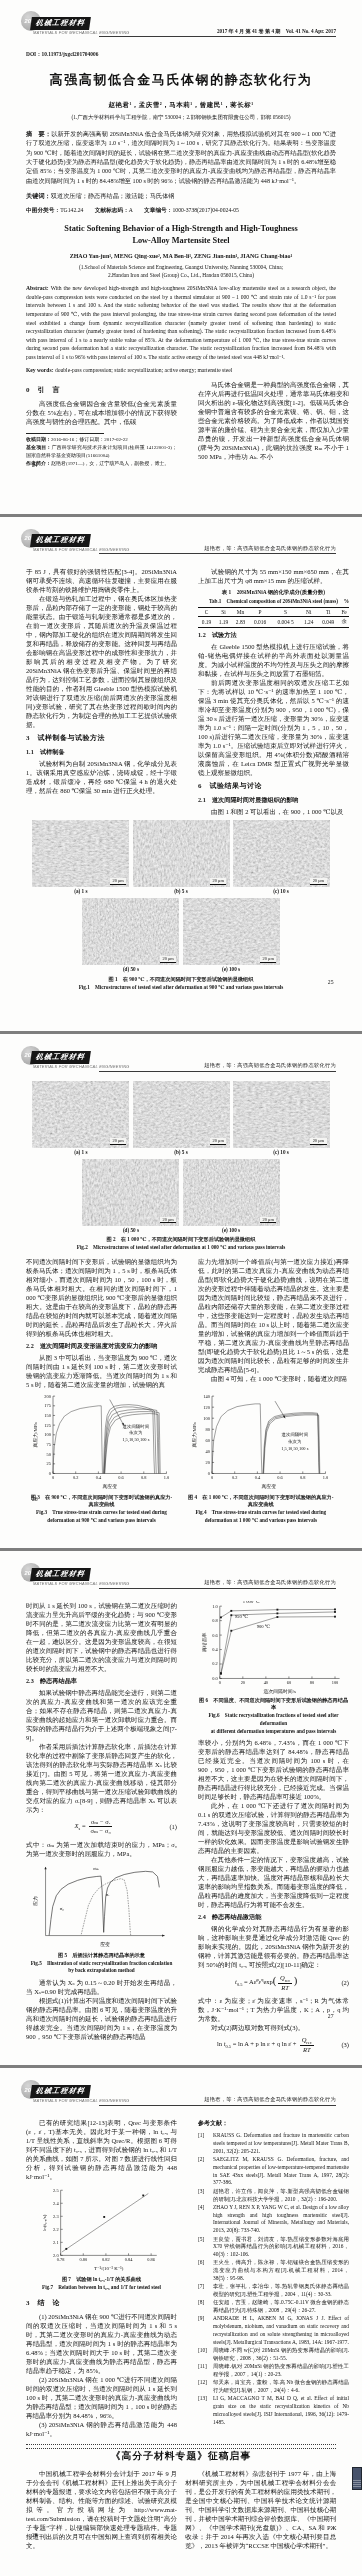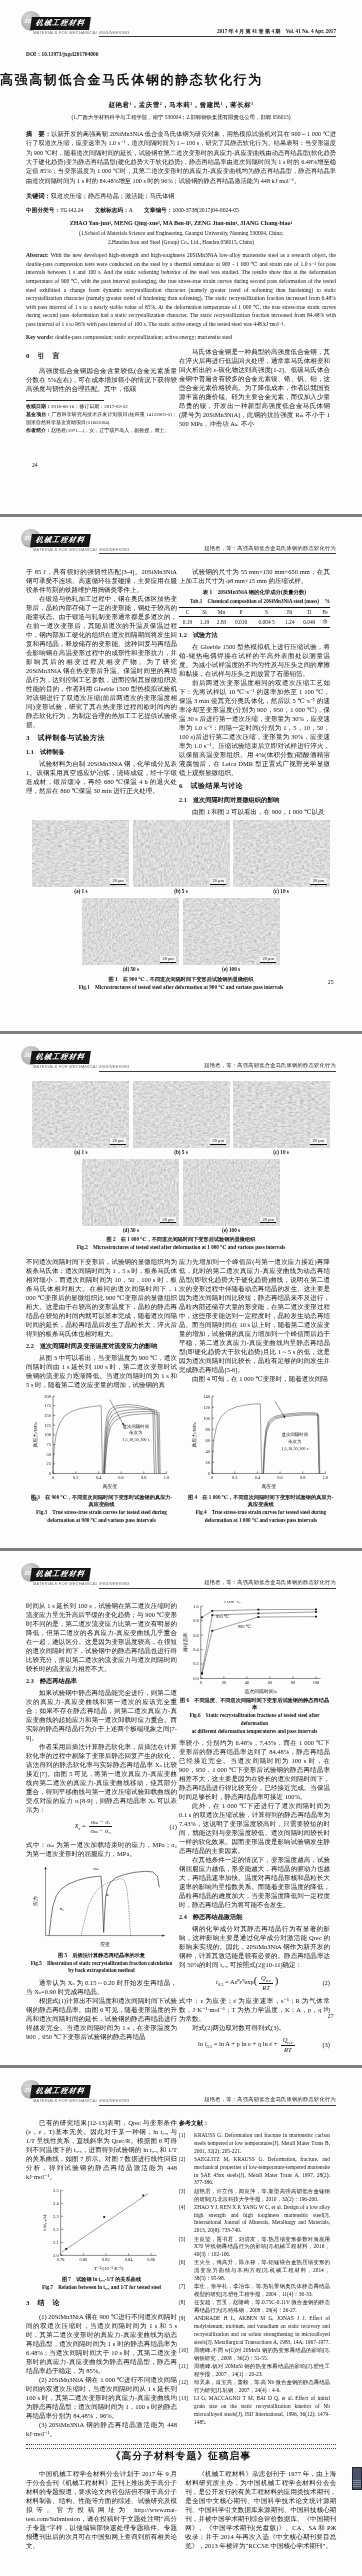--- a/index.html
+++ b/index.html
@@ -13,37 +13,37 @@
     background:radial-gradient(circle at 35% 30%,#d6d6d6,#9a9a9a);color:#fff;font:italic bold 5.7px "Liberation Sans",sans-serif;
     display:flex;align-items:center;justify-content:center}
   .logo-box{position:absolute;left:10.3px;top:3.1px;background:#161616;color:#fff;padding:1px 4.7px 1.6px;
     font:italic bold 7.2px "Liberation Sans",sans-serif;letter-spacing:1px;transform:skewX(-8deg);white-space:nowrap}
   .logo-en{position:absolute;left:12px;top:16.6px;font:italic 3.9px "Liberation Sans",sans-serif;color:#6b6b6b;letter-spacing:0.3px;white-space:nowrap}
   .ph .hline{position:absolute;left:78px;right:0;bottom:5.2px;border-top:0.7px solid #3a3a3a}
   .issue{position:absolute;right:0;bottom:7.8px;font-size:5.2px;font-weight:bold;white-space:nowrap}
   .runhead{position:absolute;right:0;bottom:7.8px;font-size:5.2px;letter-spacing:0.3px;white-space:nowrap}
   .doi{margin:8.3px 26px 0;font-size:5.4px;font-weight:bold}
   
-  .title-cn{margin:13.5px 0 0;font-size:13px;letter-spacing:1.6px;font-weight:bold}
+  .title-cn{margin:13.5px 0 0;text-align:center;font-size:13px;letter-spacing:1.6px;font-weight:bold}
   .authors-cn{margin-top:11.4px;text-align:center;font-size:6.5px;font-weight:bold;letter-spacing:0.5px}
   .affil-cn{margin-top:4.7px;text-align:center;font-size:5.4px}
   .fm{margin:0 26px}
   .abs{margin-top:7.8px;font-size:6.2px;line-height:9.3px;text-align:justify}
   .abs .lead,.kw .lead{font-weight:bold}
   .kw{margin-top:0.5px;font-size:6.2px;line-height:9.3px}
   .clc{margin-top:1.6px;font-size:5.7px}
   .clc b{font-weight:bold}
   .title-en{margin:8.3px 0 0;text-align:center;font-size:8.3px;line-height:12.4px;font-weight:bold}
   .authors-en{margin-top:5.7px;text-align:center;font-size:6px;font-weight:bold}
   .affil-en{margin-top:3.1px;text-align:center;font-size:5.4px;line-height:8.3px}
   .abs-en{margin-top:5.2px;font-size:5.6px;line-height:8.6px;text-align:justify}
   .abs-en .lead,.kwen .lead{font-weight:bold}
   .kwen{margin-top:0.5px;font-size:5.6px}
   
-  .cols{display:flex;gap:2px;margin:7.2px 26px 0}
+  .cols{display:flex;gap:21px;margin:7.2px 26px 0}
   .col{width:151px;flex:none}
   .body{margin:0;font-size:6.5px;line-height:9px;text-align:justify}
   .ind{text-indent:2em}
   .sec{margin:4.1px 0 4.7px;font-size:7px;font-weight:bold;letter-spacing:0.5px}
   .subsec{margin:3.6px 0 2.1px;font-size:6.2px;font-weight:bold}
   .fnrule{width:78px;border-top:0.6px solid #222;margin:6.7px 0 2.6px}
   .fn{margin:0;font-size:5px;line-height:7.8px;text-align:justify}
   .fn b{font-weight:bold}
   .pageno{position:absolute;top:462px;font-size:5.7px}
   .pageno.l{left:32px}.pageno.r{right:28.5px}
@@ -165,20 +165,21 @@
     <div class="issue">2017 年 4 月 第 41 卷 第 4 期　Vol. 41 No. 4 Apr. 2017</div>
   </header>
   <div class="doi">DOI：10.11973/jxgcl201704006</div>
   <h1 class="title-cn">高强高韧低合金马氏体钢的静态软化行为</h1>
   <div class="authors-cn">赵艳君¹，孟庆雪²，马本莉¹，曾建民¹，蒋长标¹</div>
   <div class="affil-cn">(1.广西大学材料科学与工程学院，南宁 530004；2.邯郸钢铁集团有限责任公司，邯郸 056015)</div>
   <div class="fm">
     <p class="abs"><span class="lead">摘　要：</span><span>以新开发的高强高韧 20SiMn3NiA 低合金马氏体钢为研究对象，用热模拟试验机对其在 900～1 000 ℃进行了双道次压缩，应变速率为 1.0 s⁻¹，道次间隔时间为 1～100 s，研究了其静态软化行为。结果表明：当变形温度为 900 ℃时，随着道次间隔时间的延长，试验钢在第二道次变形时的真应力-真应变曲线由动态再结晶型(软化趋势大于硬化趋势)变为静态再结晶型(硬化趋势大于软化趋势)，静态再结晶率由道次间隔时间为 1 s 时的 6.48%增至稳定值 85%；当变形温度为 1 000 ℃时，其第二道次变形时的真应力-真应变曲线均为静态再结晶型，静态再结晶率由道次间隔时间为 1 s 时的 84.48%增至 100 s 时的 96%；试验钢的静态再结晶激活能为 448 kJ·mol⁻¹。</span></p>
     <p class="kw"><span class="lead">关键词：</span><span>双道次压缩；静态再结晶；激活能；马氏体钢</span></p>
     <p class="clc"><b>中图分类号：</b><span>TG142.24</span>　　<b>文献标志码：</b><span>A</span>　　<b>文章编号：</b><span>1000-3738(2017)04-0024-05</span></p>
+    <h2 class="title-en"><span>Static Softening Behavior of a High-Strength and High-Toughness</span><br><span>Low-Alloy Martensite Steel</span></h2>
     <div class="authors-en">ZHAO Yan-jun¹, MENG Qing-xue², MA Ben-li¹, ZENG Jian-min¹, JIANG Chang-biao¹</div>
     <div class="affil-en"><span>(1.School of Materials Science and Engineering, Guangxi University, Nanning 530004, China;</span><br><span>2.Handan Iron and Steel (Group) Co., Ltd., Handan 056015, China)</span></div>
     <p class="abs-en"><span class="lead">Abstract:</span> <span>With the new developed high-strength and high-toughness 20SiMn3NiA low-alloy martensite steel as a research object, the double-pass compression tests were conducted on the steel by a thermal simulator at 900－1 000 ℃ and strain rate of 1.0 s⁻¹ for pass intervals between 1 s and 100 s. And the static softening behavior of the steel was studied. The results show that at the deformation temperature of 900 ℃, with the pass interval prolonging, the true stress-true strain curves during second pass deformation of the tested steel exhibited a change from dynamic recrystallization character (namely greater trend of softening than hardening) to static recrystallization character (namely greater trend of hardening than softening). The static recrystallization fraction increased from 6.48% with pass interval of 1 s to a nearly stable value of 85%. At the deformation temperature of 1 000 ℃, the true stress-true strain curves during second pass deformation had a static recrystallization character. The static recrystallization fraction increased from 84.48% with pass interval of 1 s to 96% with pass interval of 100 s. The static active energy of the tested steel was 448 kJ·mol⁻¹.</span></p>
     <p class="kwen"><span class="lead">Key words:</span> <span>double-pass compression; static recystallization; active energy; martensite steel</span></p>
   </div>
   <div class="cols">
     <div class="col">
       <h3 class="sec">0　引　言</h3>
       <p class="body ind">高强度低合金钢因合金含量较低(合金元素质量分数在 5%左右)，可在成本增加很小的情况下获得较高强度与韧性的合理匹配。其中，低碳</p>
       <div class="fnrule"></div>

